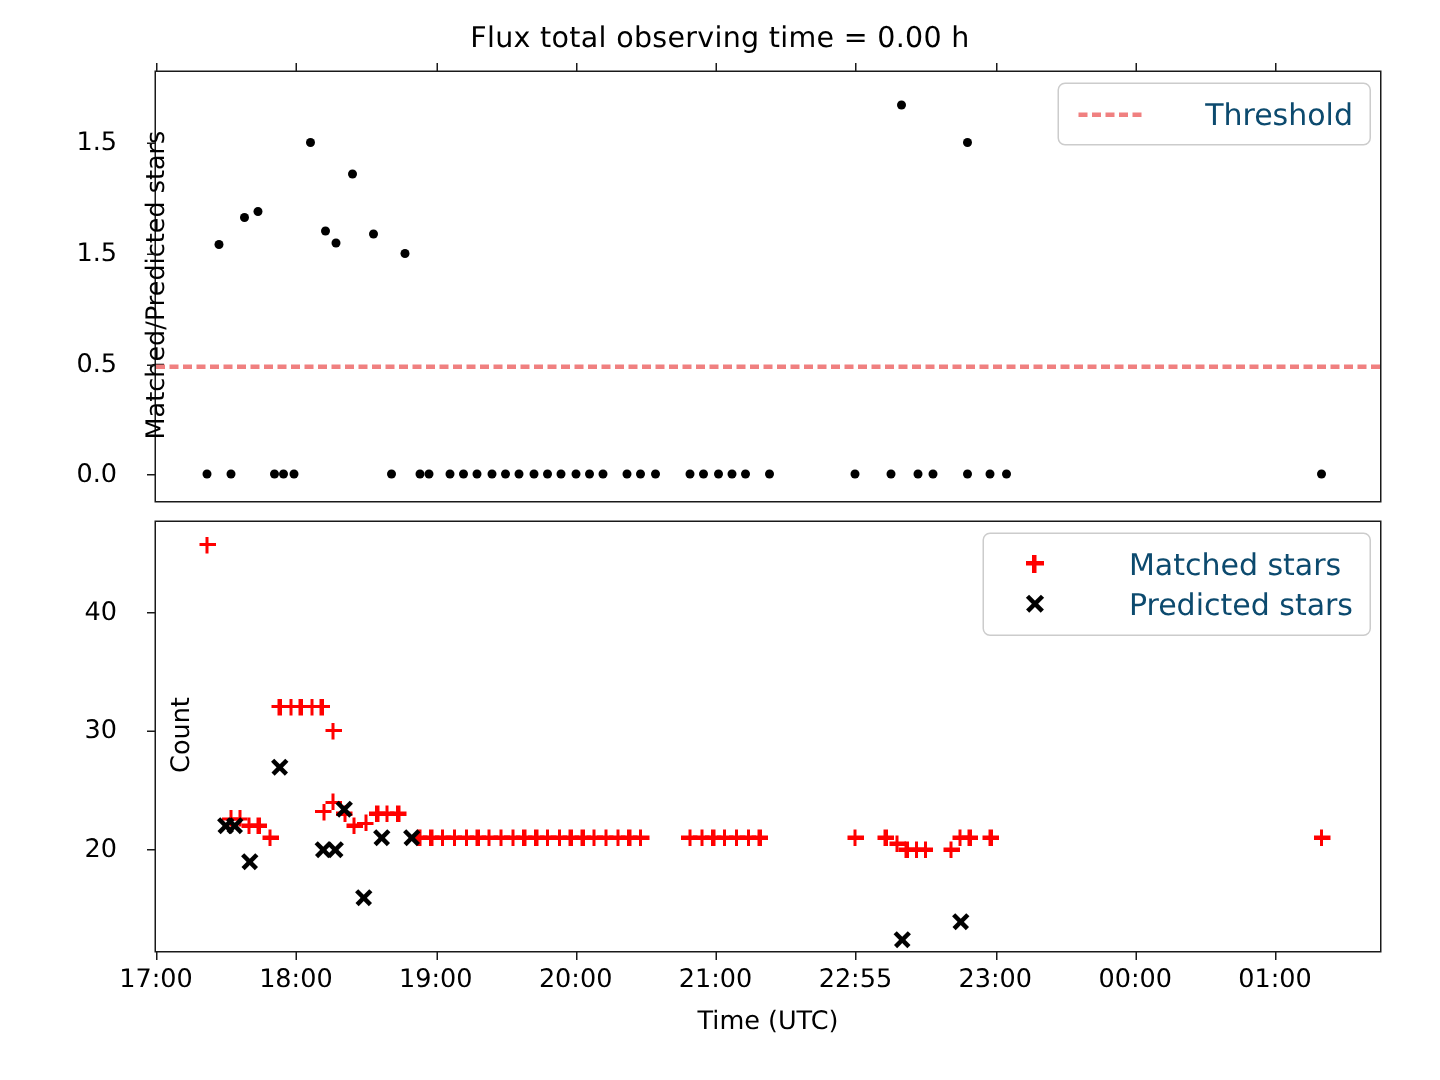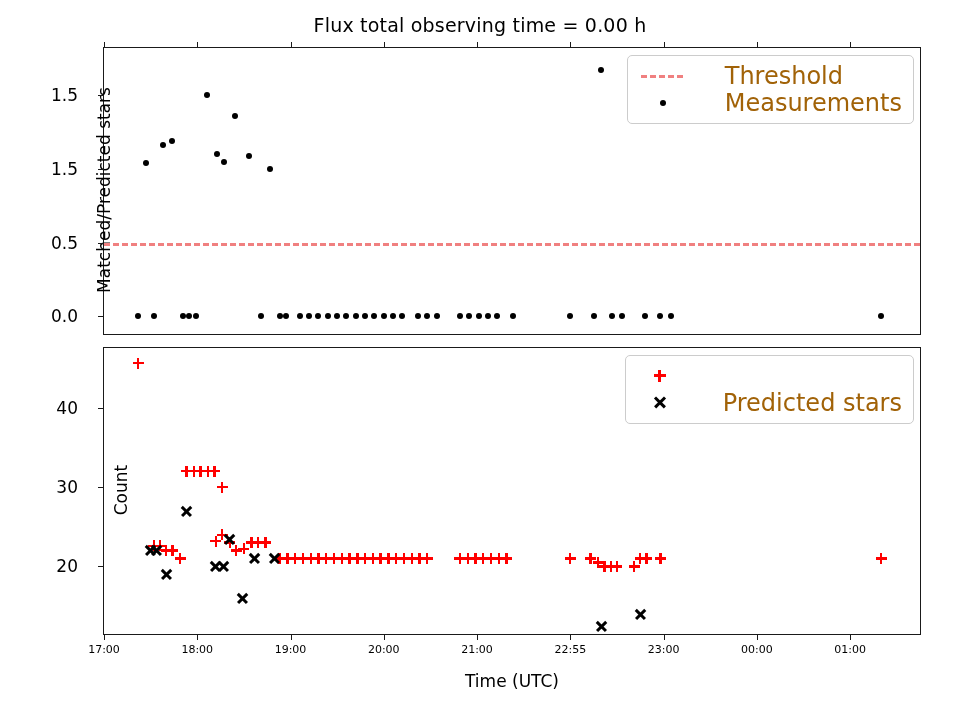--- a/index.html
+++ b/index.html
@@ -76,21 +76,21 @@
     position: absolute;
     top: -6px;
     height: 6px;
     width: 0;
     border-left: 1.5px solid #1a1a1a;
   }
   .xticklabel {
     position: absolute;
     top: calc(100% + 9px);
     transform: translateX(-50%);
-    font-size: 11px;
+    font-size: 17px;
     white-space: nowrap;
     color: #000;
   }
 
   
   .ylabel {
     position: absolute;
     transform-origin: 50% 50%;
     transform: rotate(-90deg);
     font-size: 17px;
@@ -179,22 +179,22 @@
     align-items: center;
     height: 27px;
   }
   .legend-glyph {
     position: relative;
     width: 46px;
     height: 22px;
     flex: 0 0 46px;
   }
   .legend-label {
-    font-size: 24px;
-    color: #a16207;
+    font-size: 20px;
+    color: #0c4a6e;
     white-space: nowrap;
     padding-left: 6px;
     margin-left: 34px;
   }
   .g-dashline {
     position: absolute;
     left: 2px; top: 10px;
     width: 42px;
     height: 0;
     border-top: 3px dashed #f08080;
@@ -299,26 +299,20 @@
         <div class="pt-dot" style="left: 69.5238%; top: 93.8144%;"></div>
         <div class="pt-dot" style="left: 95.2381%; top: 93.8144%;"></div>
       </div>
 
     <div class="legend" id="legend-top">
       <div class="legend-row">
         <span class="legend-glyph">
             <span class="g-dashline"></span>
           </span>
         <span class="legend-label">Threshold</span>
-      </div>
-      <div class="legend-row">
-        <span class="legend-glyph">
-            <span class="g-dot"></span>
-          </span>
-        <span class="legend-label">Measurements</span>
       </div>
     </div>
   </div>
 
   <div class="axes" id="axes-bottom">
     <div class="ylabel" id="ylabel-bottom">Count</div>
     <div id="yticks-bottom">
         <div class="ytick" style="top: 76.3889%;"></div>
         <div class="yticklabel" style="top: 76.3889%;">20</div>
         <div class="ytick" style="top: 48.6111%;"></div>
@@ -418,20 +412,21 @@
         <div class="pt-cross" style="left: 60.9524%; top: 97.2222%;"></div>
         <div class="pt-cross" style="left: 65.7143%; top: 93.0556%;"></div>
       </div>
     <div id="xlabel">Time (UTC)</div>
 
     <div class="legend" id="legend-bottom">
       <div class="legend-row">
         <span class="legend-glyph">
             <span class="g-plus"></span>
           </span>
+        <span class="legend-label">Matched stars</span>
       </div>
       <div class="legend-row">
         <span class="legend-glyph">
             <span class="g-cross"></span>
           </span>
         <span class="legend-label">Predicted stars</span>
       </div>
     </div>
   </div>
 

